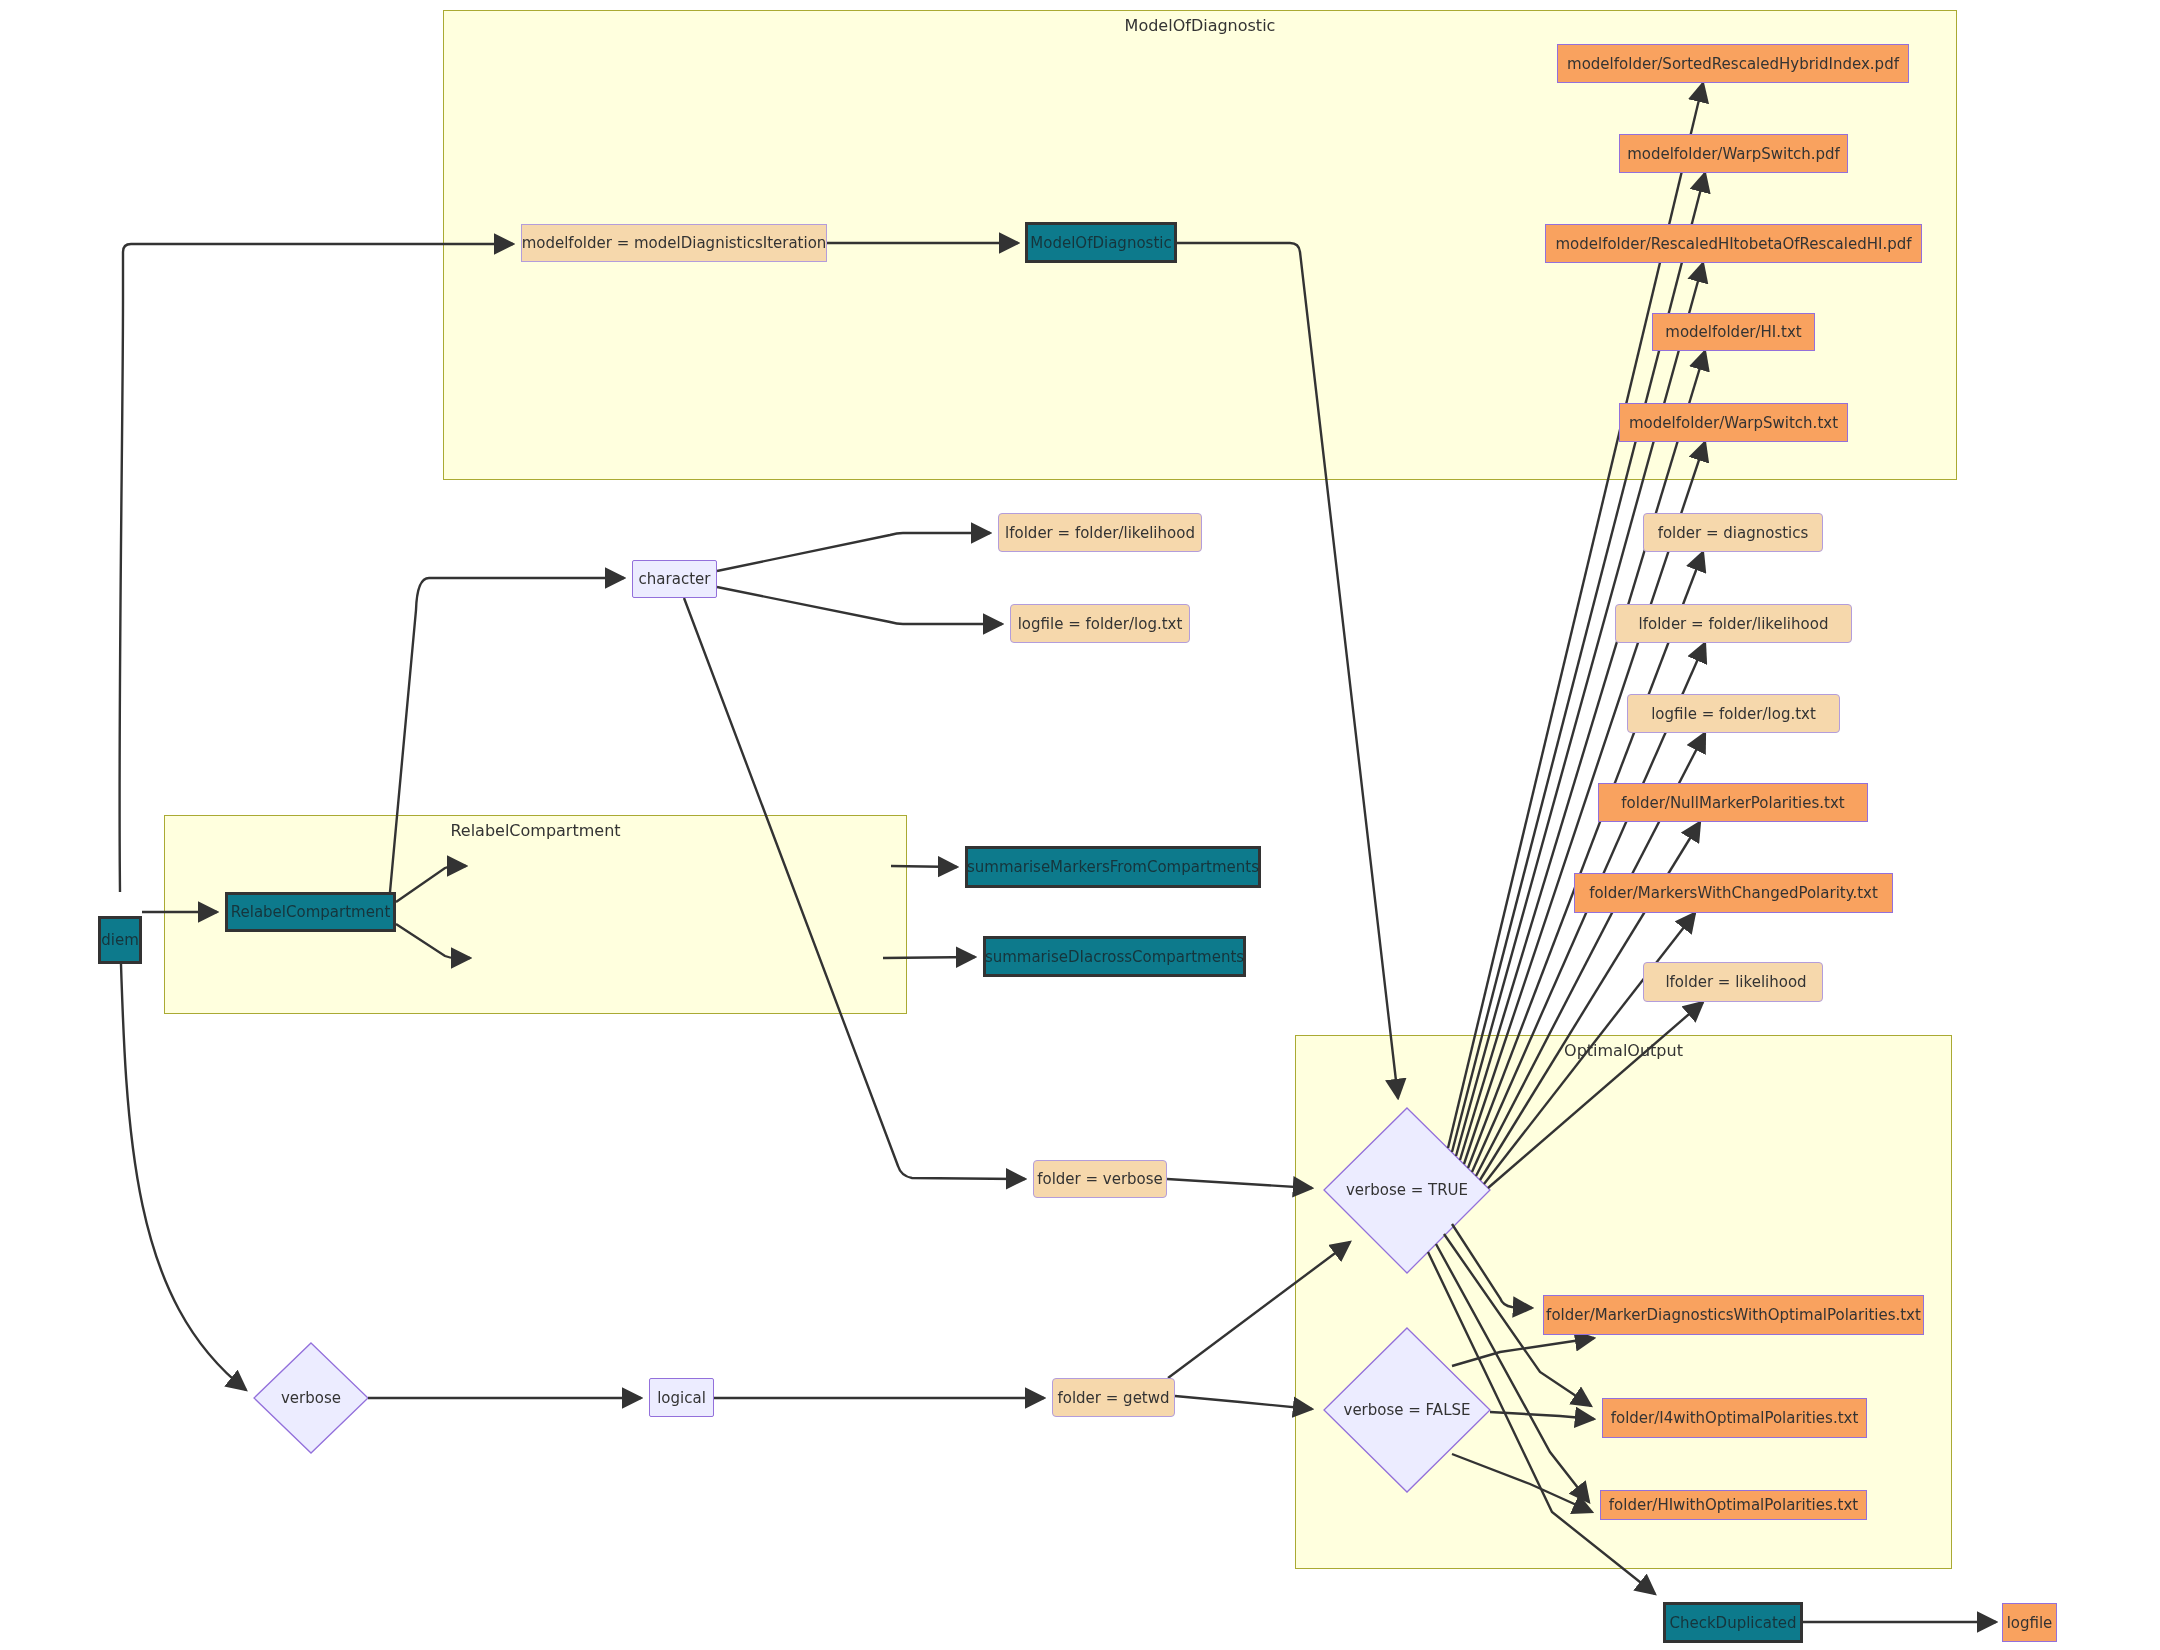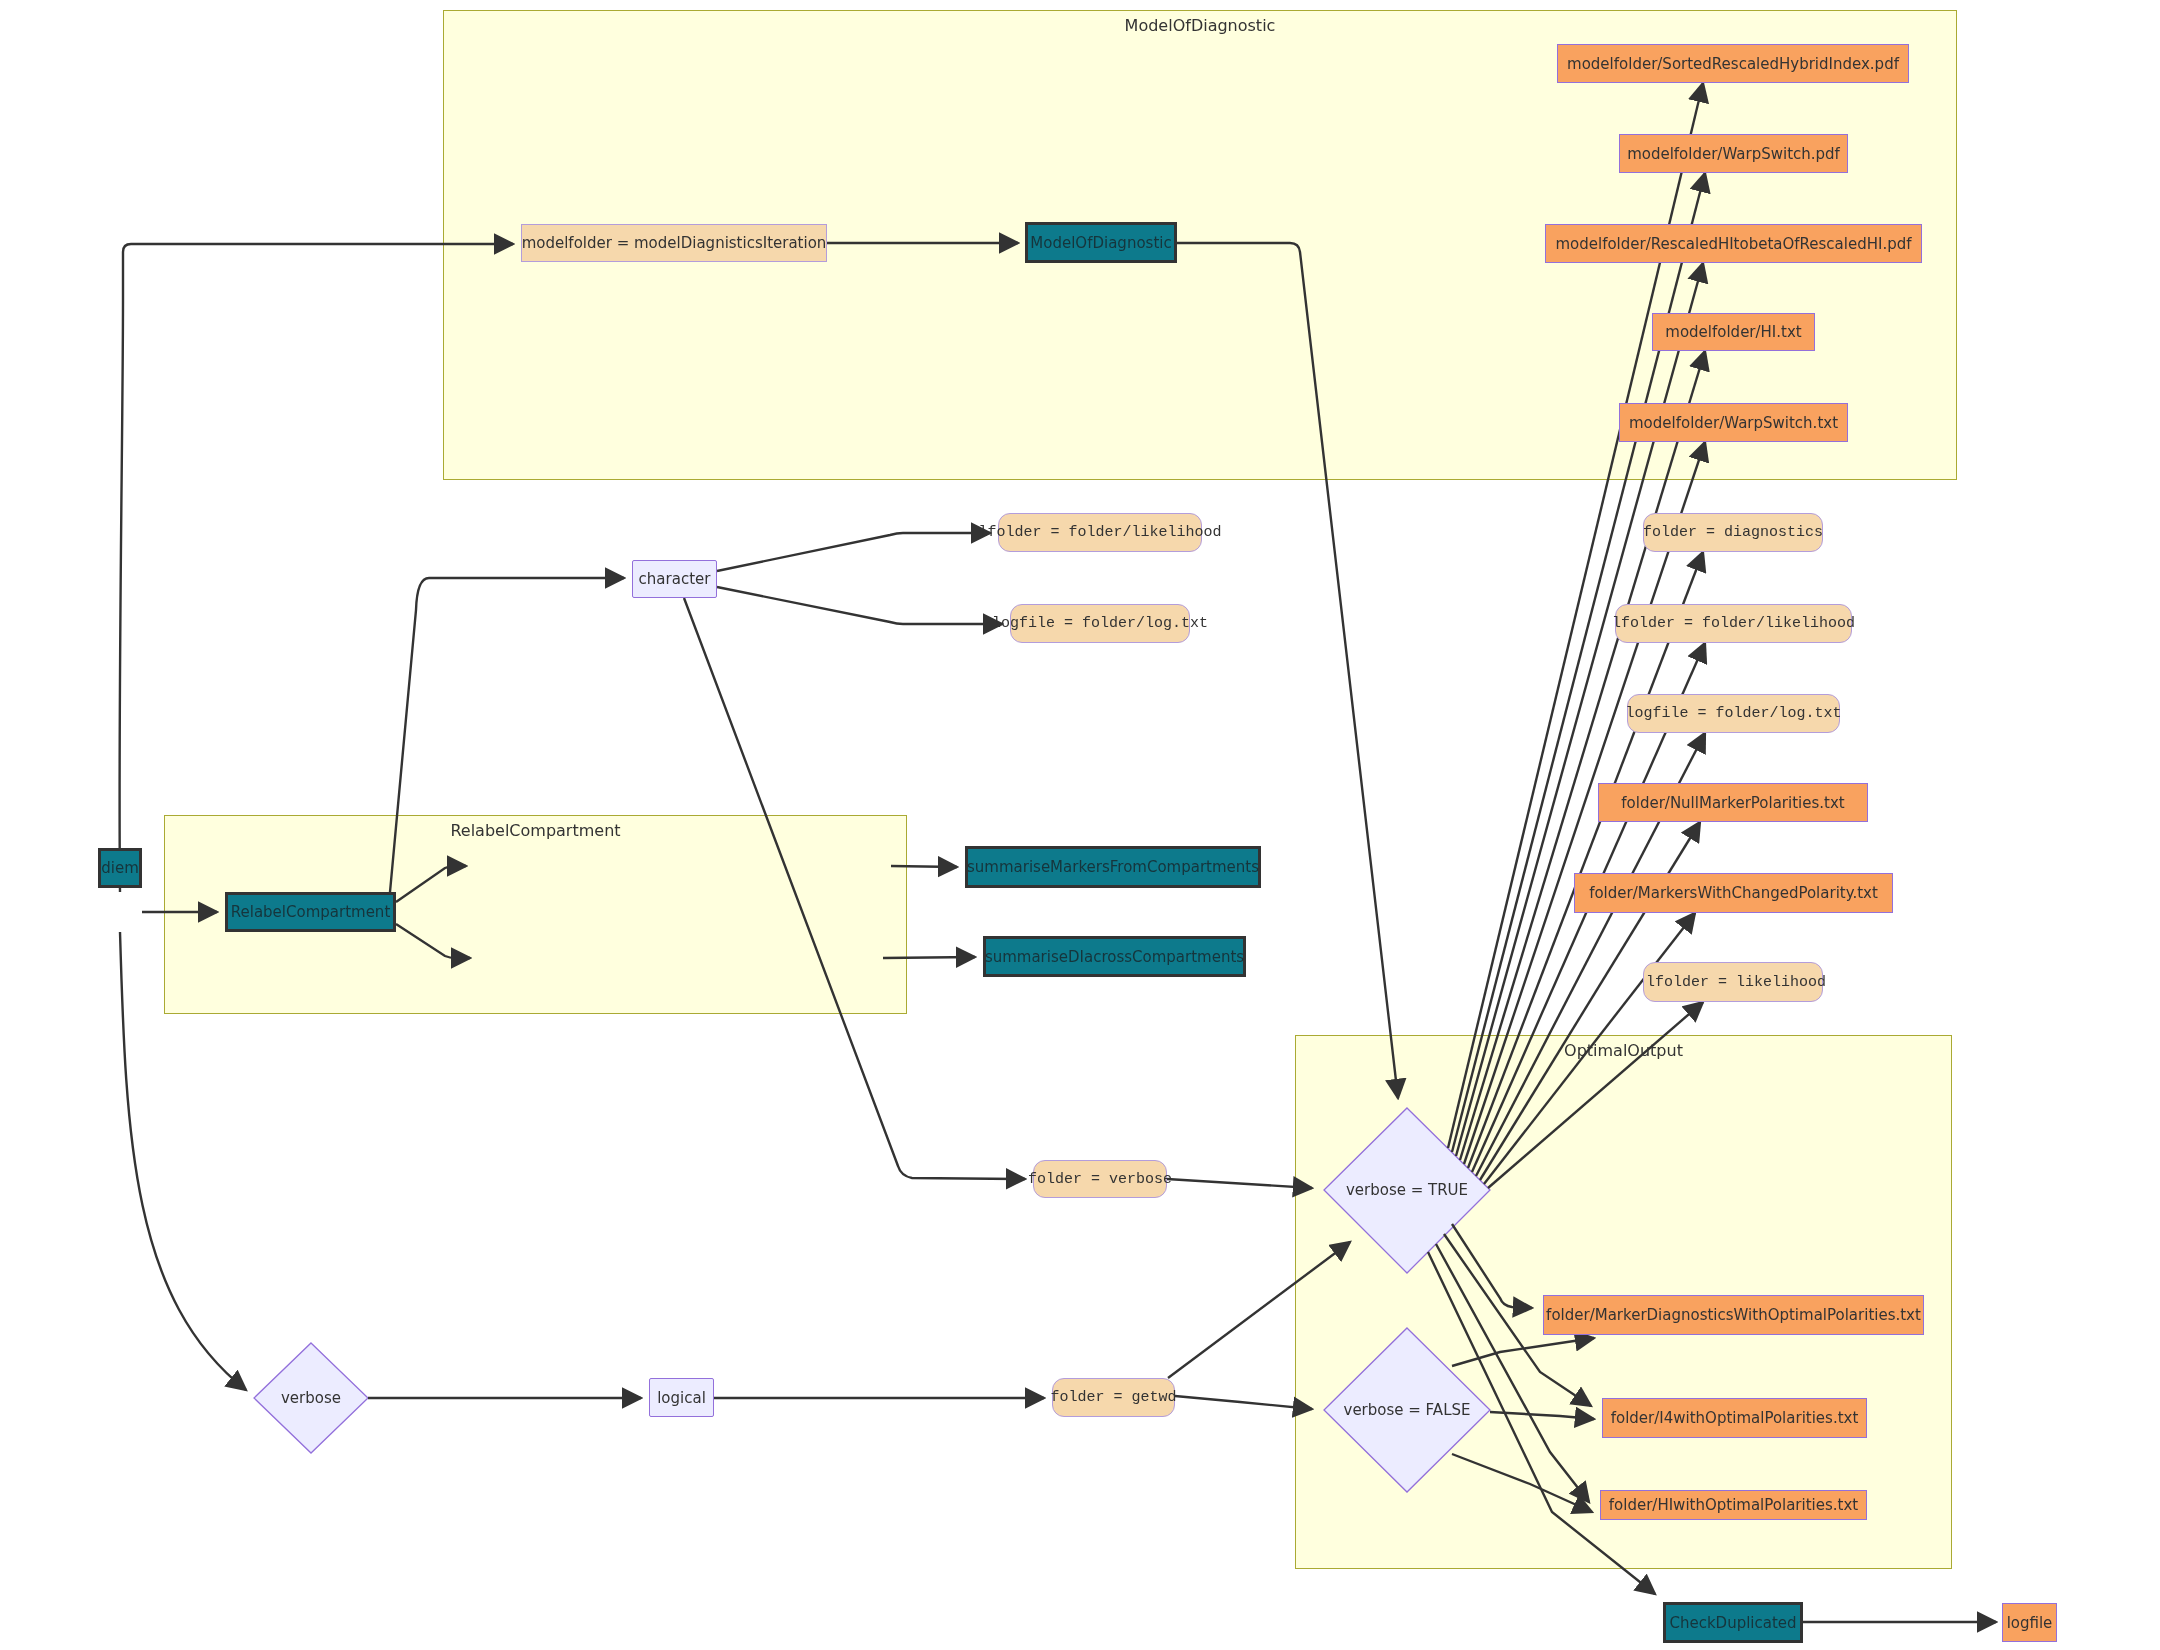--- a/index.html
+++ b/index.html
@@ -16,21 +16,21 @@
   .cluster-label{position:absolute;top:5px;left:0;width:100%;text-align:center;font-size:16px;color:#333;}
   svg#wires{position:absolute;left:0;top:0;z-index:1;}
   .edge{fill:none;stroke:var(--edge);stroke-width:2.4px;}
   .diamond{fill:var(--lavender);stroke:var(--purple);stroke-width:1.3px;}
   #arrowhead path{fill:var(--edge);}
   .node{position:absolute;display:flex;align-items:center;justify-content:center;
     box-sizing:border-box;white-space:nowrap;z-index:2;padding:0 6px;}
   .fn{background:var(--teal);border:3px solid var(--teal-border);color:var(--teal-text);}
   .file{background:var(--orange);border:1px solid var(--purple);}
   .file-r{background:var(--orange);border:1px solid var(--purple-lt);border-radius:10px;}
-  .def{background:var(--tan);border:1px solid var(--purple-lt);border-radius:12px;font-family:Liberation Mono, monospace;}
+  .def{background:var(--tan);border:1px solid var(--purple-lt);border-radius:4px;}
   .def-sq{background:var(--tan);border:1px solid var(--purple-lt);}
   .type{background:var(--lavender);border:1px solid var(--purple);border-radius:2px;}
   .dlabel{position:absolute;display:flex;align-items:center;justify-content:center;
     background:transparent;border:none;z-index:2;white-space:nowrap;}
 </style>
 </head>
 <body>
 
 <div id="canvas">
 
@@ -95,21 +95,21 @@
     <path class="edge" marker-end="url(#arrowhead)" d="M1436,1244 L1550,1452 L1589,1502"></path>
     <path class="edge" marker-end="url(#arrowhead)" d="M1428,1252 L1552,1512 L1655,1594"></path>
 
     <path class="edge" marker-end="url(#arrowhead)" d="M1452,1366 L1500,1352 L1594,1338"></path>
     <path class="edge" marker-end="url(#arrowhead)" d="M1490,1412 L1560,1416 L1594,1419"></path>
     <path class="edge" marker-end="url(#arrowhead)" d="M1452,1454 L1530,1484 L1592,1512"></path>
 
     <path class="edge" marker-end="url(#arrowhead)" d="M1803,1622 L1996,1622"></path>
   </svg>
 
-  <div class="node fn" style="left:98px;top:848px;width:44px;height:40px;">diem</div>
+  <div class="node fn" style="left:98px;top:916px;width:44px;height:48px;">diem</div>
   <div class="node fn" style="left:225px;top:892px;width:171px;height:40px;">RelabelCompartment</div>
   <div class="node fn" style="left:1025px;top:222px;width:152px;height:41px;">ModelOfDiagnostic</div>
   <div class="node fn" style="left:965px;top:846px;width:296px;height:42px;">summariseMarkersFromCompartments</div>
   <div class="node fn" style="left:983px;top:936px;width:263px;height:41px;">summariseDIacrossCompartments</div>
   <div class="node fn" style="left:1663px;top:1602px;width:140px;height:41px;">CheckDuplicated</div>
 
   <div class="node type" style="left:632px;top:560px;width:85px;height:38px;">character</div>
   <div class="node type" style="left:649px;top:1378px;width:65px;height:39px;">logical</div>
 
   <div class="dlabel" style="left:254px;top:1378px;width:114px;height:40px;">verbose</div>

